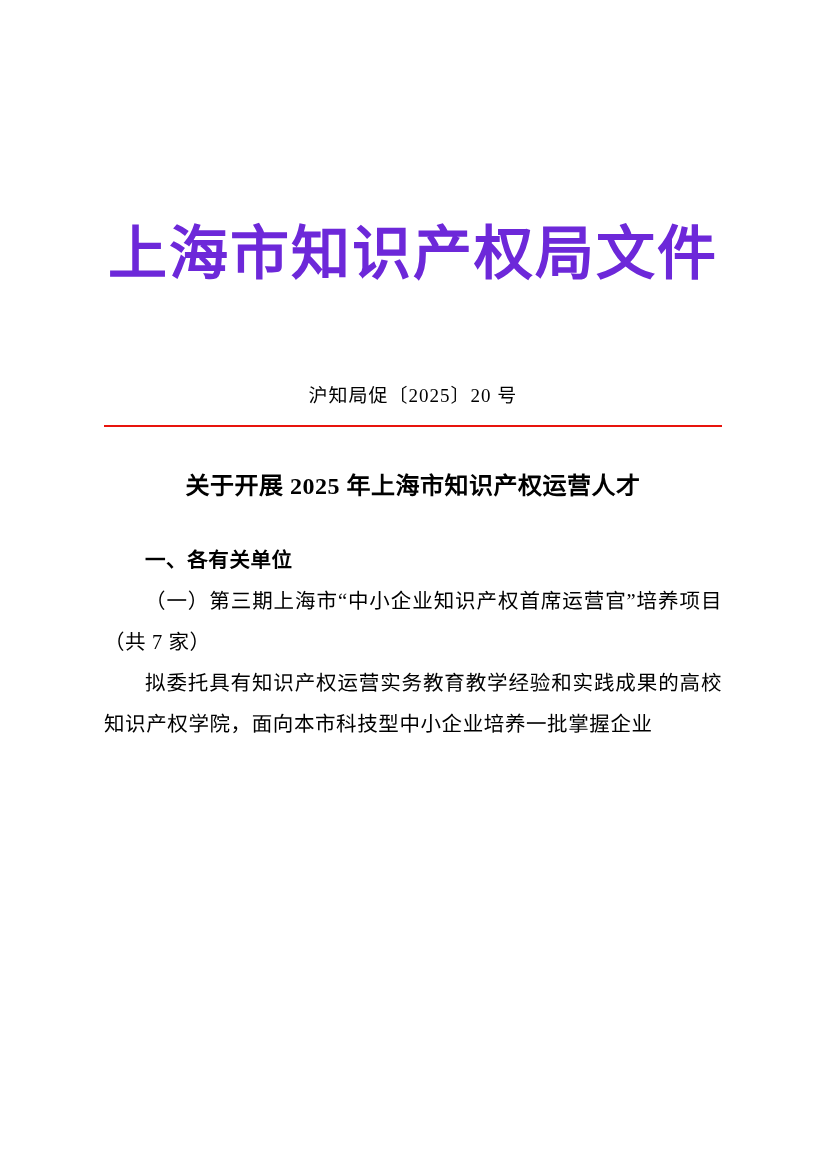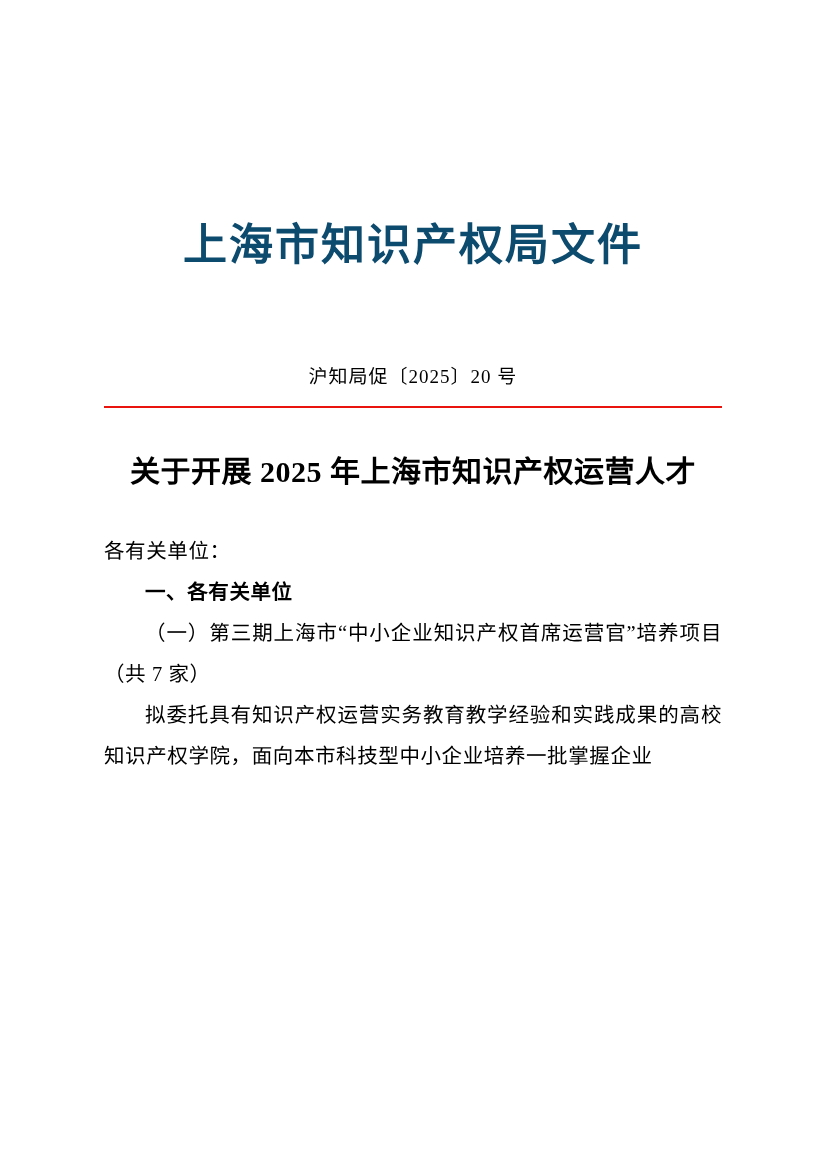--- a/index.html
+++ b/index.html
@@ -23,24 +23,24 @@
     box-sizing: border-box;
     padding: 0 104px;
   }
 
   
   .masthead {
     text-align: center;
     margin-top: 218px;
   }
   .masthead-title {
-    color: #0c4a6e;
+    color: #6d28d9;
     font-family: "Liberation Serif", "DejaVu Serif", serif;
     font-weight: bold;
-    font-size: 44px;
+    font-size: 59px;
     letter-spacing: 2px;
     line-height: 1.25;
     white-space: nowrap;
   }
 
   
   .doc-number {
     text-align: center;
     margin-top: 88px;
     font-family: "Liberation Serif", "DejaVu Serif", serif;
@@ -53,21 +53,21 @@
     height: 2px;
     background: #e8140d;
     width: 100%;
   }
 
   
   .doc-title {
     margin-top: 40px;
     text-align: center;
     font-weight: bold;
-    font-size: 30px;
+    font-size: 24px;
     line-height: 1.62;
     letter-spacing: 0.5px;
   }
   .doc-title .line {
     display: block;
   }
 
   
   .body-text {
     margin-top: 34px;
@@ -102,21 +102,20 @@
 
   <div class="doc-number">沪知局促〔2025〕20 号</div>
 
   <div class="red-rule"></div>
 
   <div class="doc-title">
     <span class="line">关于开展 2025 年上海市知识产权运营人才</span>
   </div>
 
   <div class="body-text">
-    <p class="noindent">各有关单位：</p>
 
 
     <p class="heading-inline">一、各有关单位</p>
 
     <p class="indent2">（一）第三期上海市“中小企业知识产权首席运营官”培养项目（共 7 家）</p>
 
     <p class="indent2">拟委托具有知识产权运营实务教育教学经验和实践成果的高校知识产权学院，面向本市科技型中小企业培养一批掌握企业</p>
   </div>
 
 </div>

